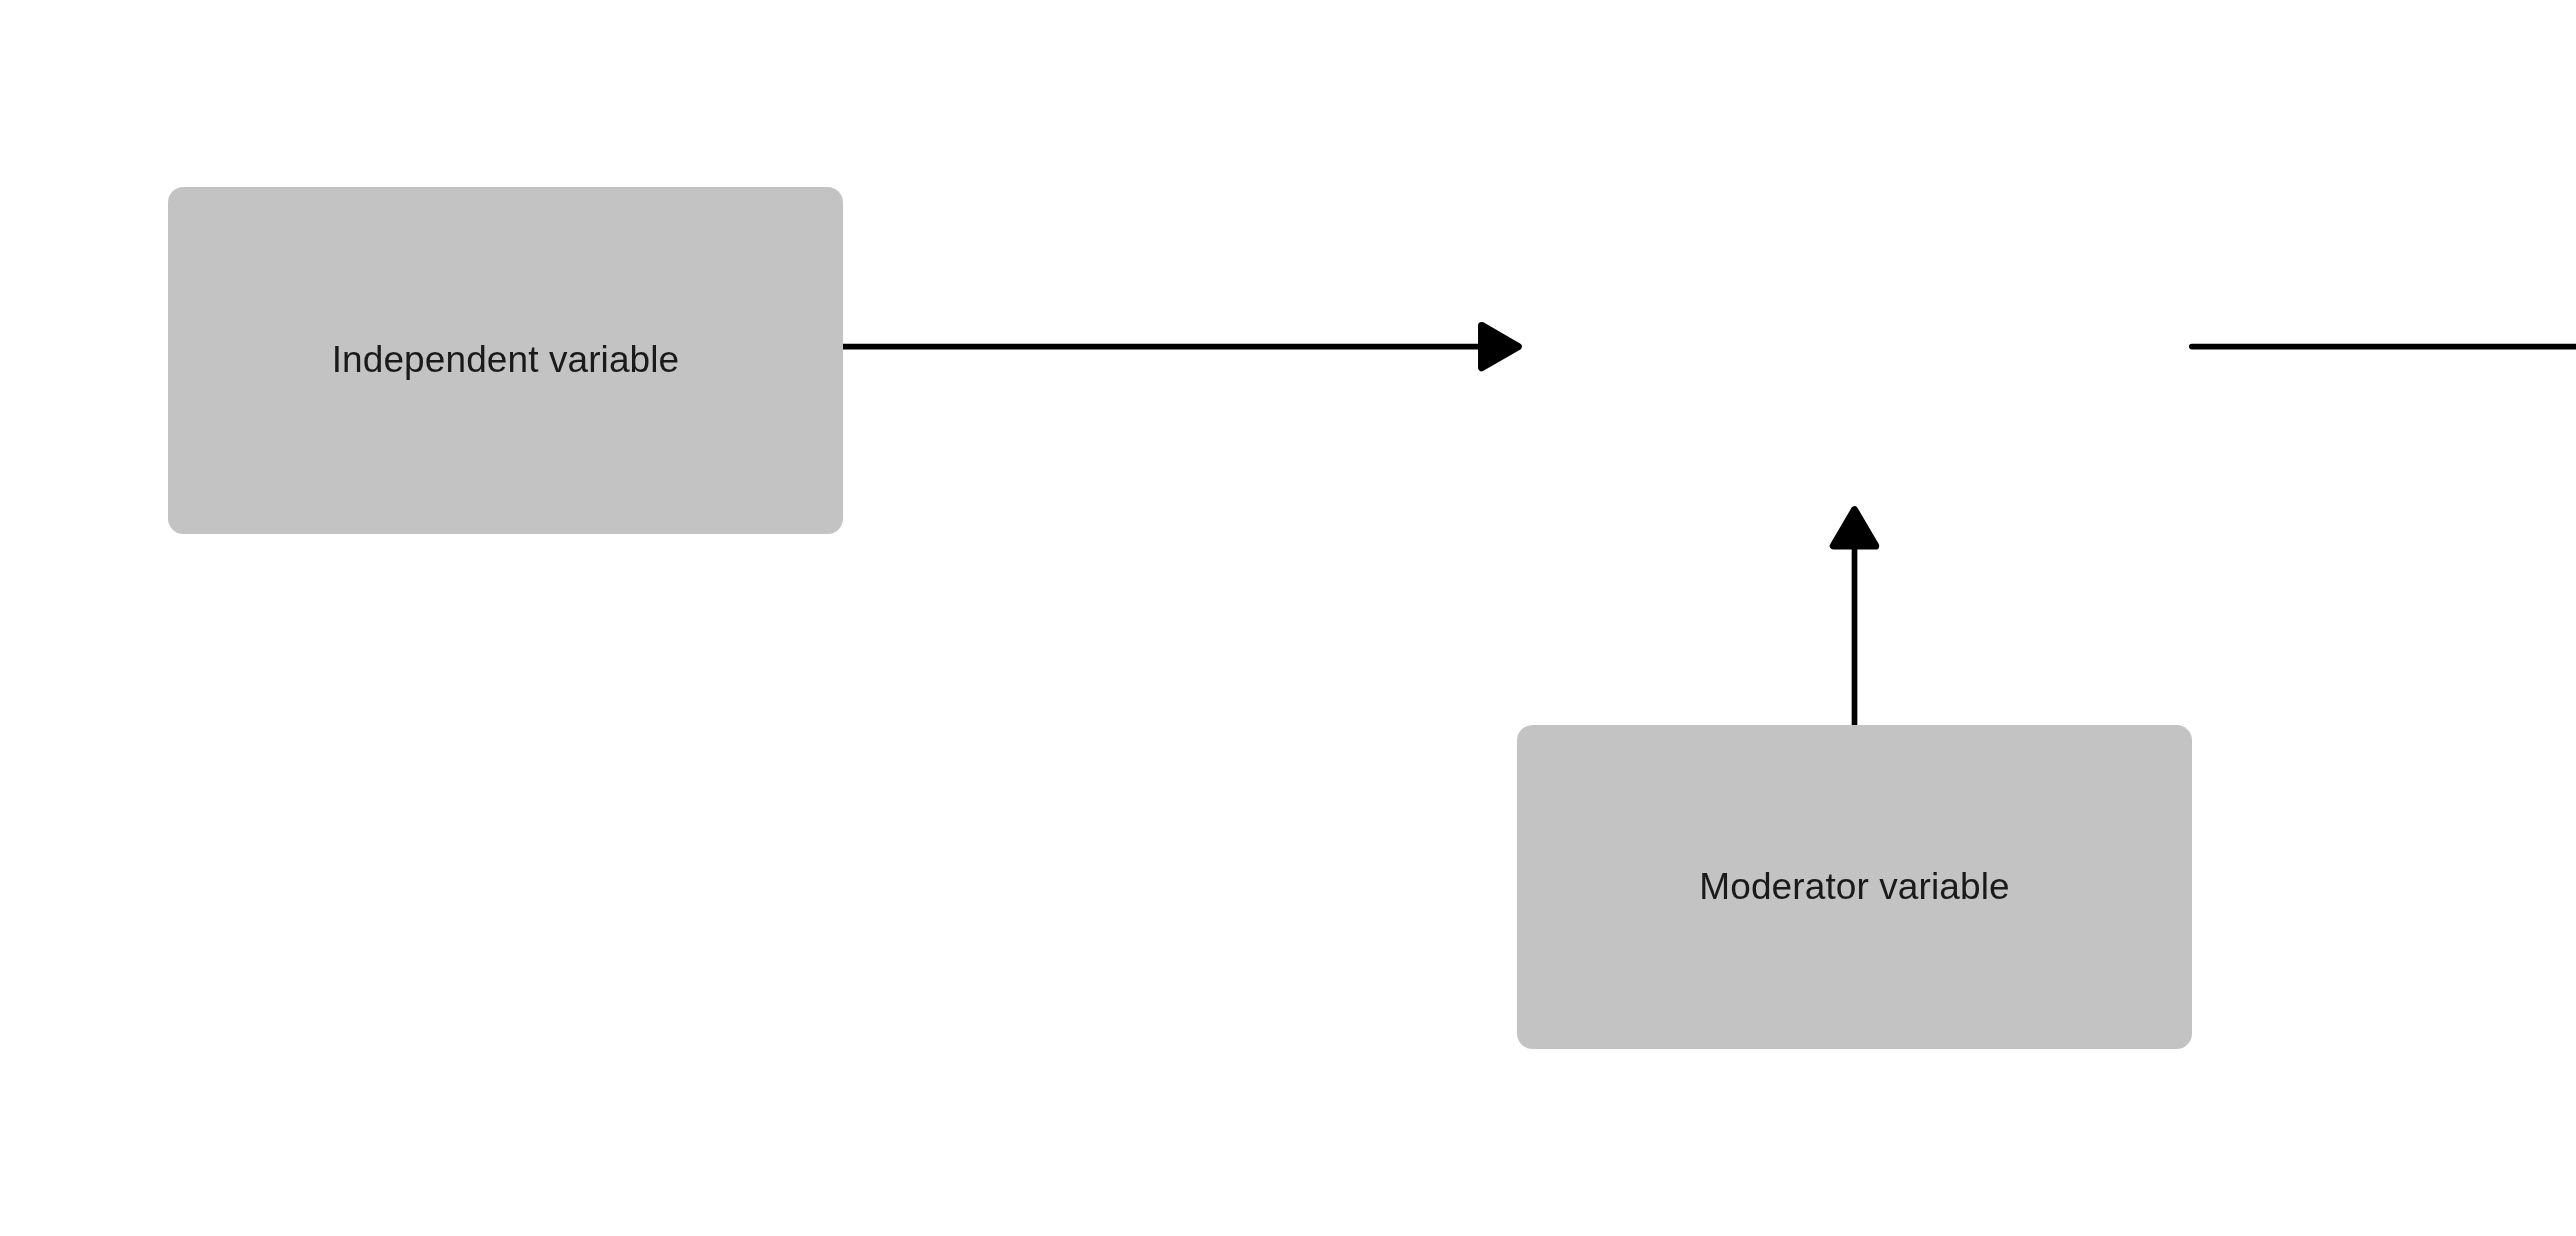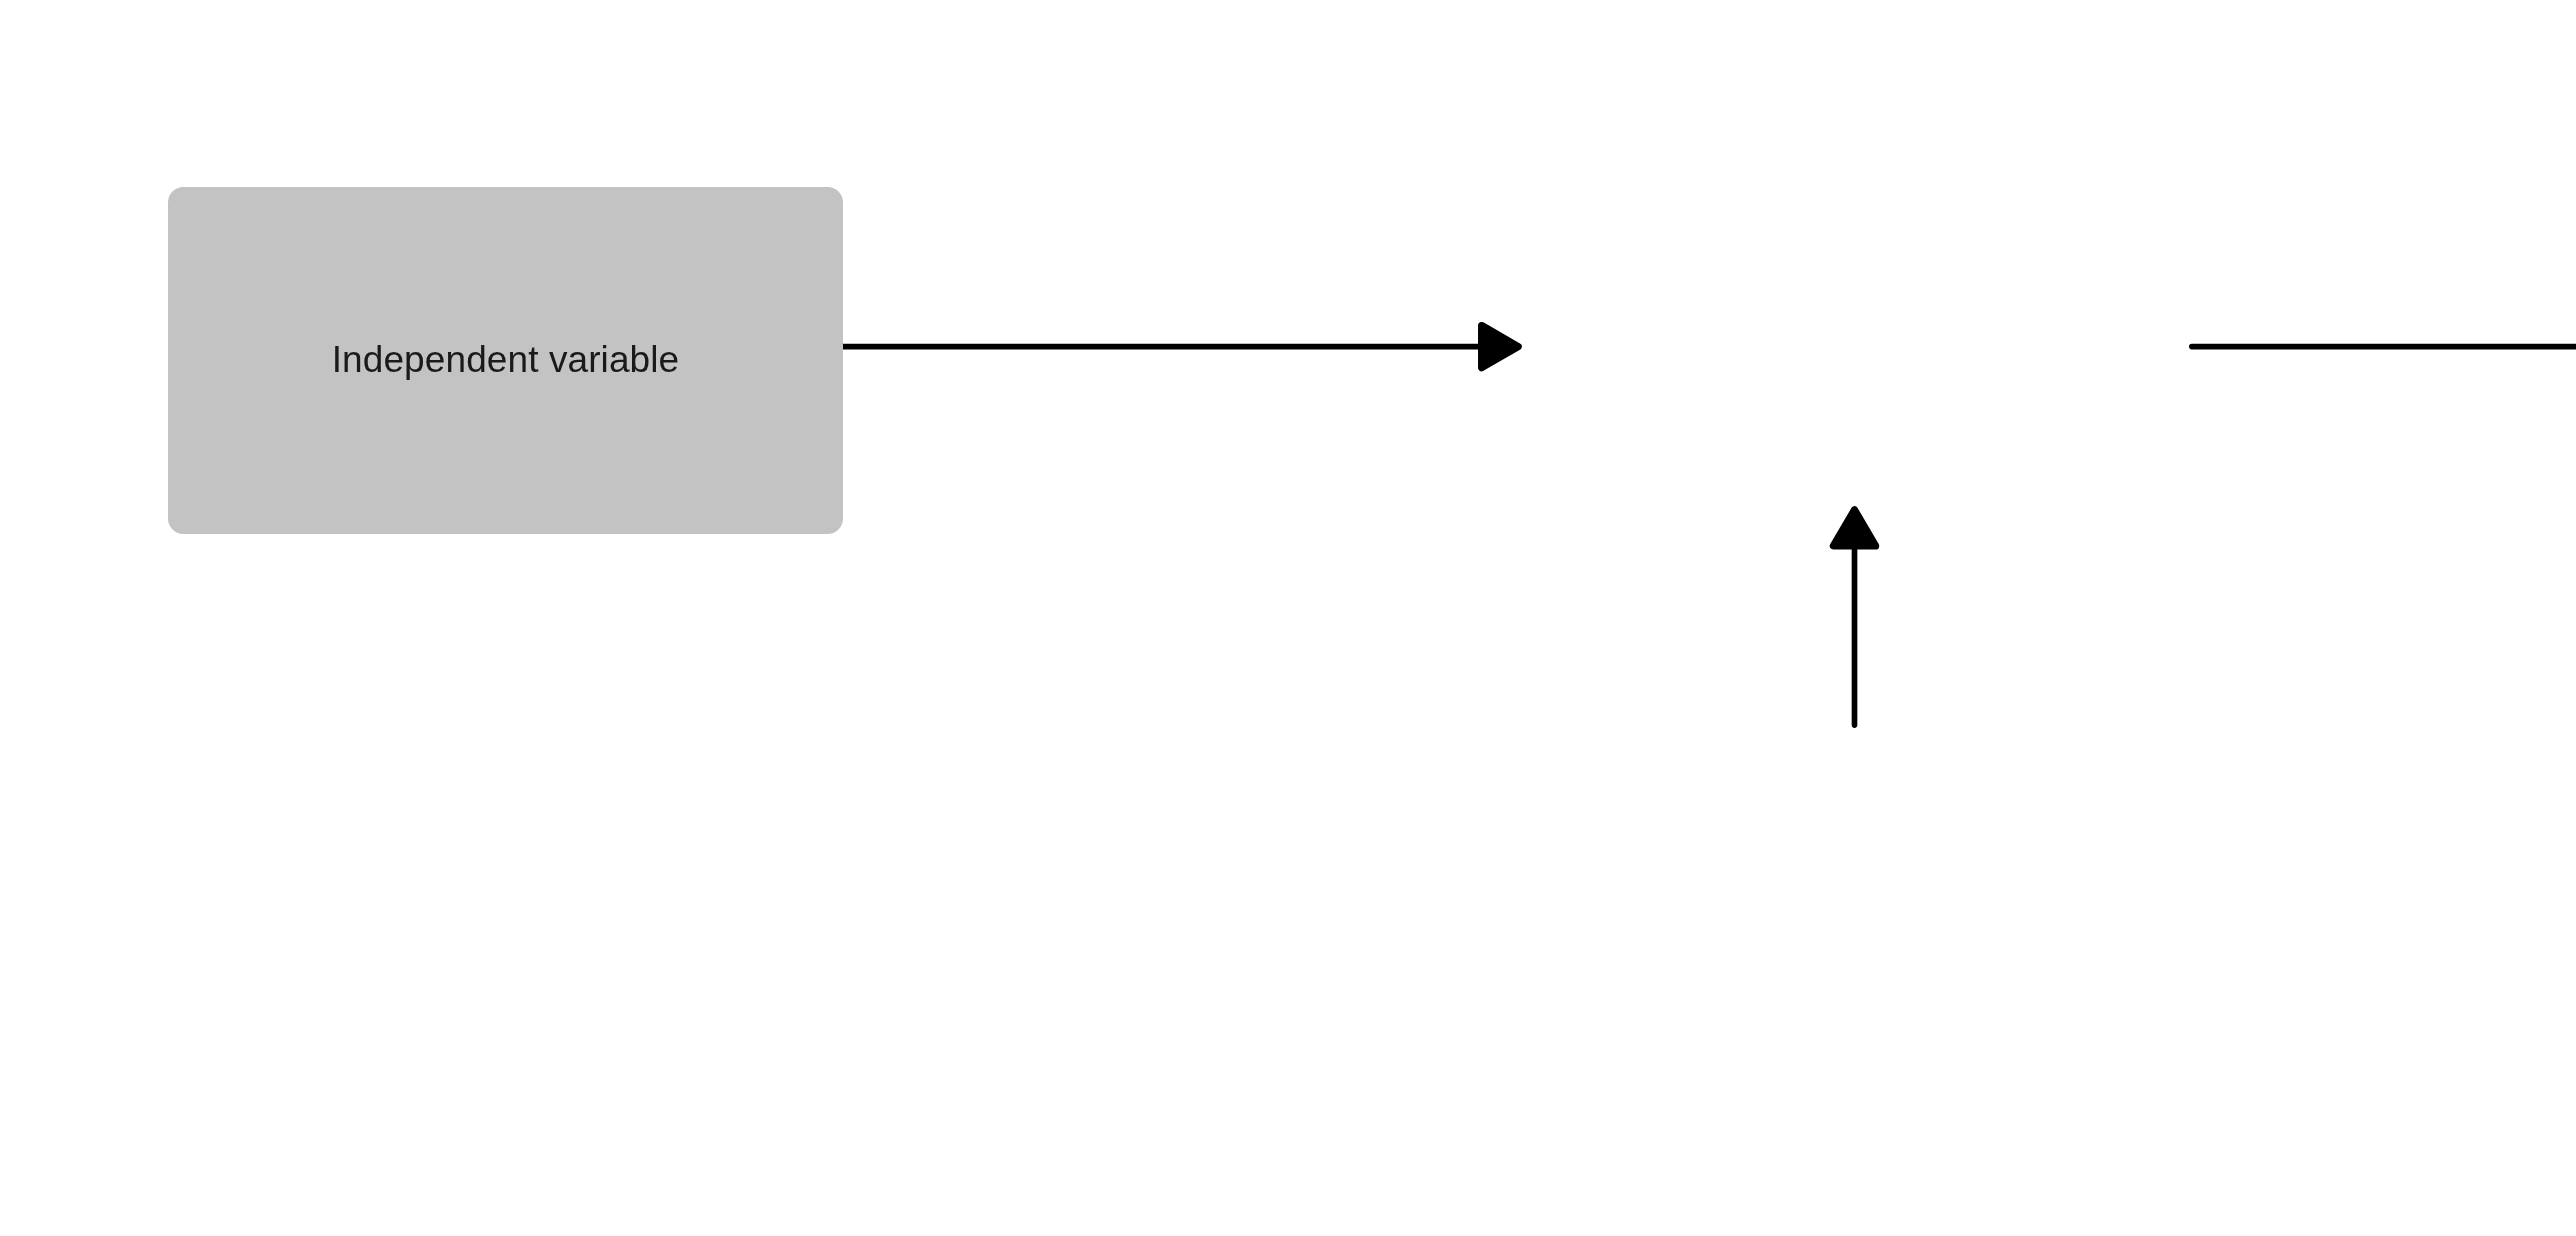--- a/index.html
+++ b/index.html
@@ -76,15 +76,18 @@
       <polygon points="3559,1060 3641,1060 3600,990" fill="#000000" stroke="#000000" stroke-width="14" stroke-linejoin="round"></polygon>
     </g>
 
   </svg>
 
   <div class="node-box" id="node-independent" style="background: rgb(195, 195, 195); left: 168px; top: 187px; width: 675px; height: 347px;">
     <span class="node-label" style="color: rgb(26, 26, 26);">Independent variable</span>
   </div>
 
 
+  <div class="node-box" id="node-moderator" style="background: rgb(195, 195, 195); left: 1517px; top: 725px; width: 675px; height: 324px;">
+    <span class="node-label" style="color: rgb(26, 26, 26);">Moderator variable</span>
+  </div>
 
 </div>
 
 
 </body></html>

